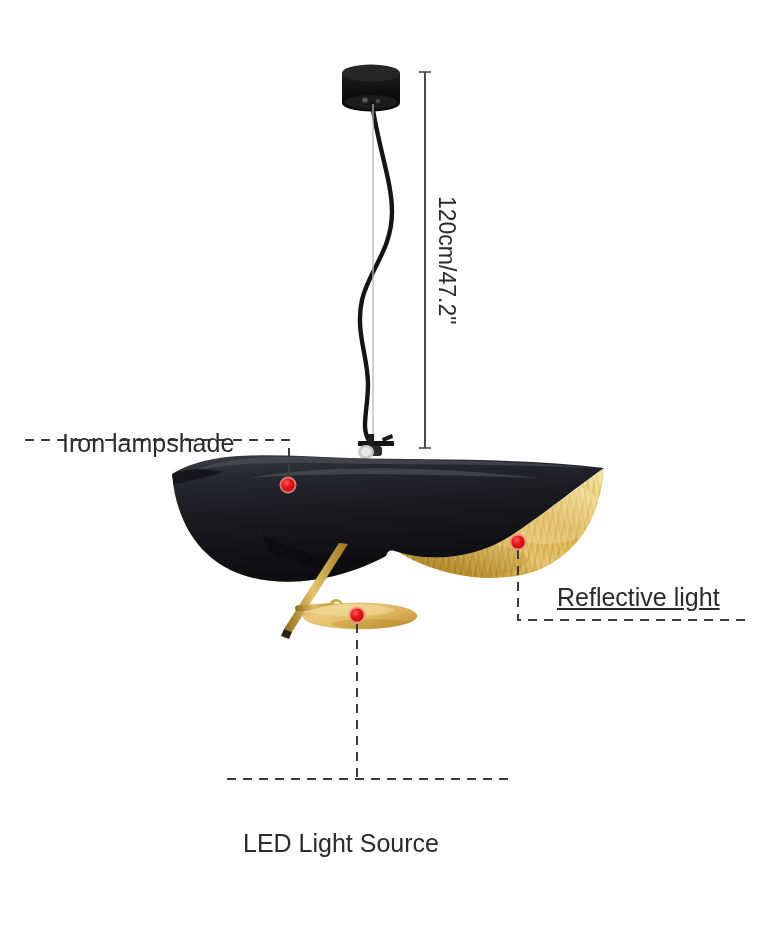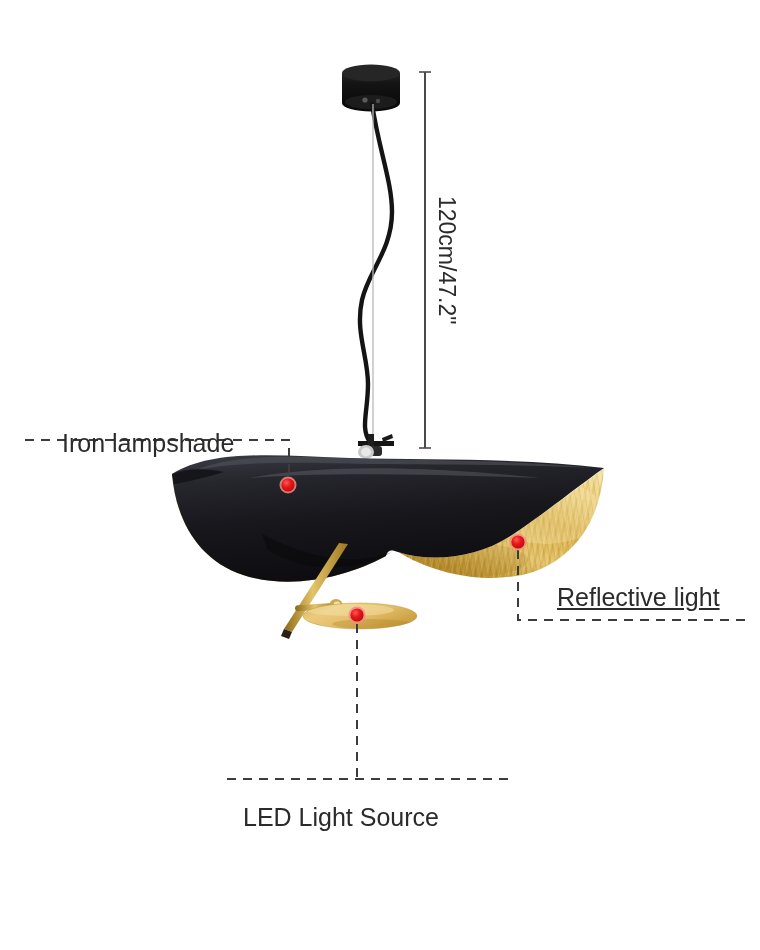--- a/index.html
+++ b/index.html
@@ -40,21 +40,21 @@
     top: 400px;
     margin-top: 29px;
   }
   #label-reflective {
     left: 557px;
     top: 583px;
     text-decoration: underline;
   }
   #label-led {
     left: 243px;
-    top: 803px;
+    top: 829px;
   }
   #dim-text-wrap {
     position: absolute;
     left: 434px;
     top: 196px;
     width: 30px;
     height: 120px;
   }
   #dim-text {
     position: absolute;

